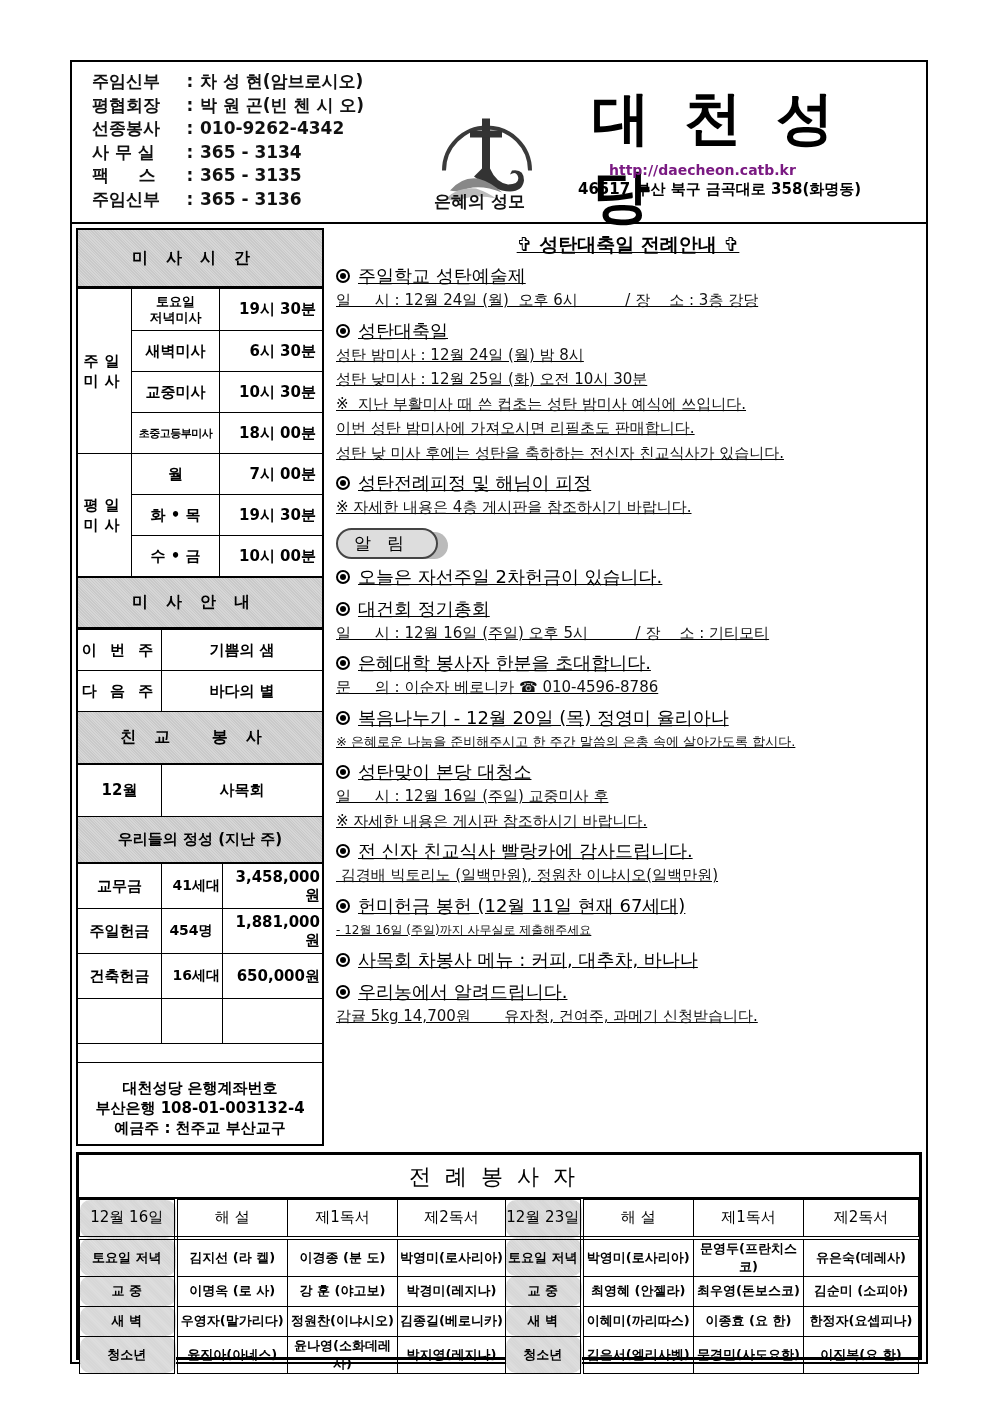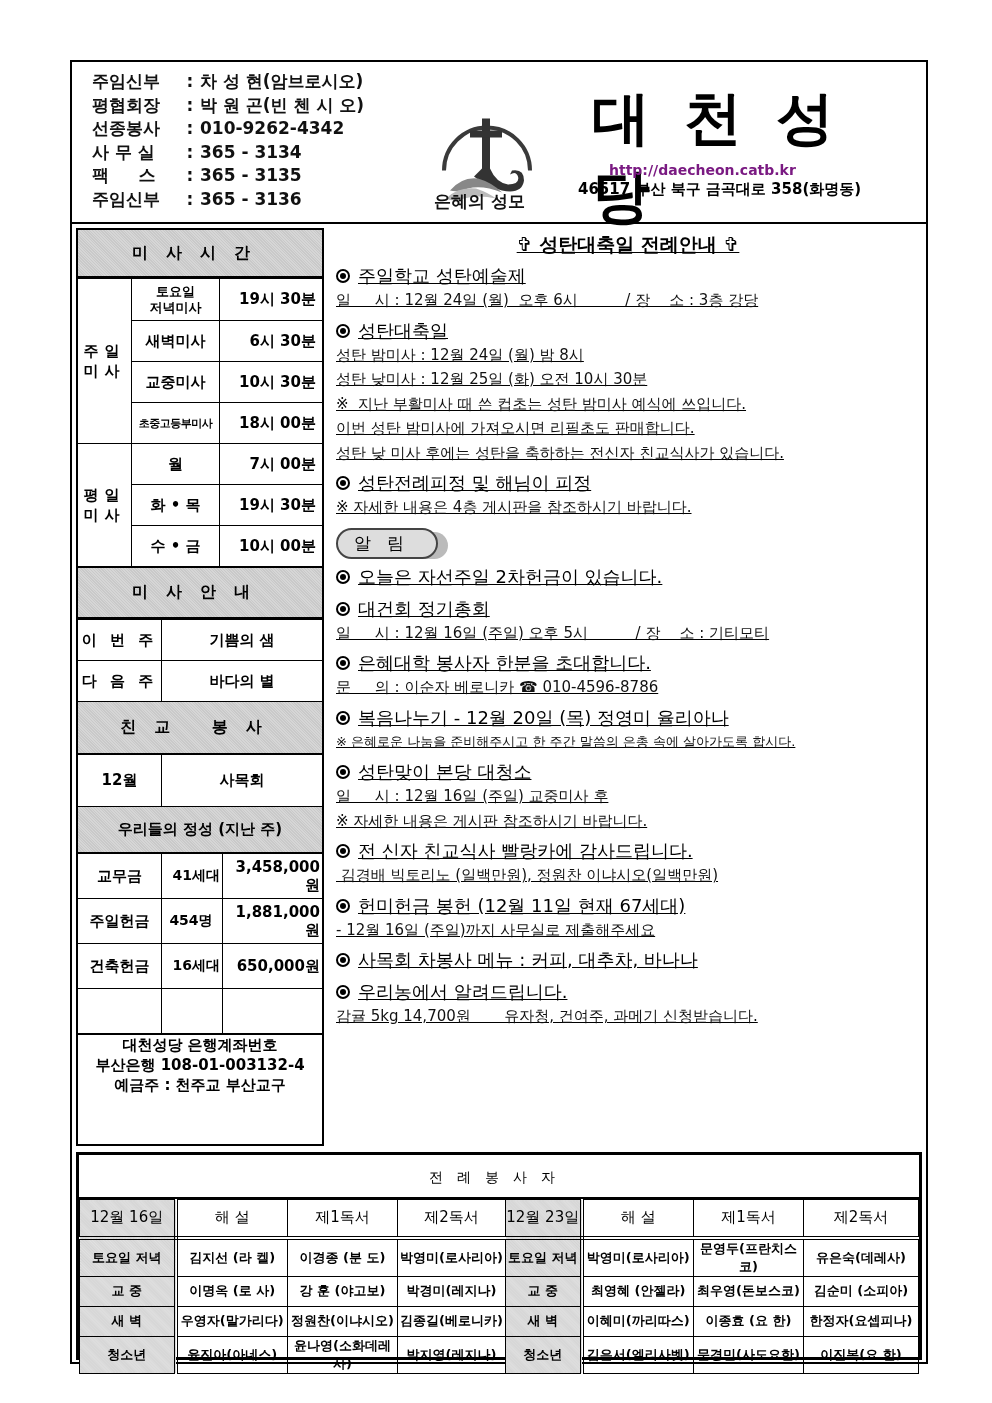--- a/index.html
+++ b/index.html
@@ -16,55 +16,55 @@
   .contacts .sep { display: inline-block; width: 20px; text-align: center; }
   .logo { position: absolute; left: 360px; top: 24px; width: 110px; height: 135px; }
   .logo-caption { position: absolute; left: 362px; top: 128px; font-weight: bold; font-size: 17px; color: #111; }
   .title { position: absolute; left: 520px; top: 18px; font-size: 58px; font-weight: bold; letter-spacing: 34px; color: #000; }
   .url { position: absolute; left: 537px; top: 100px; font-size: 14px; color: #7a1a82; font-weight: bold; }
   .address { position: absolute; left: 506px; top: 118px; font-size: 15px; font-weight: bold; }
 
   
   .left { position: absolute; left: 4px; top: 166px; width: 248px; height: 918px; border: 2px solid #000; }
   .shade { background: repeating-linear-gradient(45deg, #c9c9c9 0 1px, #d6d6d6 1px 2px); }
-  .sec-h { height: 48px; display: flex; align-items: center; justify-content: center; font-weight: bold; font-size: 16px; letter-spacing: 18px; border-bottom: 2px solid #000; }
+  .sec-h { height: 58px; display: flex; align-items: center; justify-content: center; font-weight: bold; font-size: 16px; letter-spacing: 18px; border-bottom: 2px solid #000; }
   table.grid { border-collapse: collapse; width: 100%; }
   table.grid td { border: 1px solid #000; text-align: center; font-weight: bold; font-size: 15px; }
   .left table.grid { margin-left: -1px; width: calc(100% + 2px); }
 
   .mass td { height: 41px; }
   .mass td.grp { width: 54px; font-size: 15px; line-height: 20px; letter-spacing: 6px; }
   .mass td.nm { width: 88px; font-size: 15px; }
   .mass td.tm { font-size: 15px; text-align: right; padding-right: 6px; }
   .mass td.small { font-size: 11px; letter-spacing: -0.5px; }
 
   .guide td { height: 41px; }
   .gift td { height: 45px; }
   .offer td { height: 45px; font-size: 12px; }
-  .bank { height: 84px; border-top: 1px solid #000; text-align: center; font-weight: bold; font-size: 15px; line-height: 20px; padding-top: 0; }
+  .bank { height: 84px; border-top: 1px solid #000; text-align: center; font-weight: bold; font-size: 15px; line-height: 20px; padding-top: 15px; margin-top: 18px; }
 
   
   .right { position: absolute; left: 258px; top: 166px; width: 596px; height: 918px; text-decoration: underline; }
   .right .ttl { text-align: center; font-size: 19px; font-weight: bold; margin-top: 4px; }
   .item { margin-left: 6px; }
   .ih { font-size: 18px; display: flex; align-items: center; margin-top: 6px; }
   .ih .bul { display: inline-block; width: 14px; height: 14px; border: 2px solid #000; border-radius: 50%; position: relative; margin-right: 8px; flex: none; }
   .ih .bul::after { content: ""; position: absolute; left: 2px; top: 2px; width: 6px; height: 6px; border-radius: 50%; background: #000; }
   .ib { font-size: 15px; line-height: 24.5px; white-space: pre; color: #111; }
   .ib.tiny { font-size: 13px; }
   .notice-badge { display: inline-block; margin: 8px 0 0 6px; padding: 2px 16px; border: 2px solid #444; border-radius: 16px; background: #ddd; font-size: 17px; letter-spacing: 16px; box-shadow: 12px 2px 0 -2px #bbb; }
 
   
   .bottom { position: absolute; left: 4px; top: 1090px; width: 846px; height: 208px; border: 3px solid #000; }
-  .bottom .bt-title { height: 44px; border-bottom: 2px solid #000; text-align: center; font-size: 14px; letter-spacing: 14px; line-height: 44px; }
+  .bottom .bt-title { height: 44px; border-bottom: 2px solid #000; text-align: center; font-size: 22px; letter-spacing: 14px; line-height: 44px; }
   table.svc { border-collapse: collapse; width: 100%; }
   table.svc td { border: 1px solid #000; text-align: center; font-size: 13px; font-weight: bold; height: 30px; }
   table.svc tr.hdr td { height: 38px; font-size: 15px; font-weight: normal; }
   table.svc td.dt { border-right: 4px double #000; }
-  table.svc td.sh { background: repeating-linear-gradient(45deg, #d4d4d4 0 1px, #e0e0e0 1px 2px); }
+  table.svc td.sh { background: repeating-linear-gradient(45deg, #d4d4d4 0 1px, #e0e0e0 1px 2px); border-radius: 10px; }
   table.svc tr.hdr td { border-bottom: 4px double #000; }
 </style>
 </head>
 <body>
 
 <div class="frame">
 
   <div class="header">
     <div class="contacts">
       <div class="row"><span class="lbl">주임신부</span><span class="sep">:</span><span>차 성 현(암브로시오)</span></div>
@@ -255,21 +255,21 @@
           <span class="bul"></span>
           <span>전 신자 친교식사 빨랑카에 감사드립니다.</span>
         </div>
       <div class="ib"> 김경배 빅토리노 (일백만원), 정원찬 이냐시오(일백만원)</div>
     </div>
     <div class="item" style="margin-top:4px;">
       <div class="ih">
           <span class="bul"></span>
           <span>헌미헌금 봉헌 (12월 11일 현재 67세대)</span>
         </div>
-      <div class="ib" style="font-size:15px;">- 12월 16일 (주일)까지 사무실로 제출해주세요</div>
+      <div class="ib" style="font-size:12px;">- 12월 16일 (주일)까지 사무실로 제출해주세요</div>
     </div>
     <div class="item" style="margin-top:6px;">
       <div class="ih">
           <span class="bul"></span>
           <span>사목회 차봉사 메뉴 : 커피, 대추차, 바나나</span>
         </div>
     </div>
     <div class="item" style="margin-top:8px;">
       <div class="ih">
           <span class="bul"></span>

